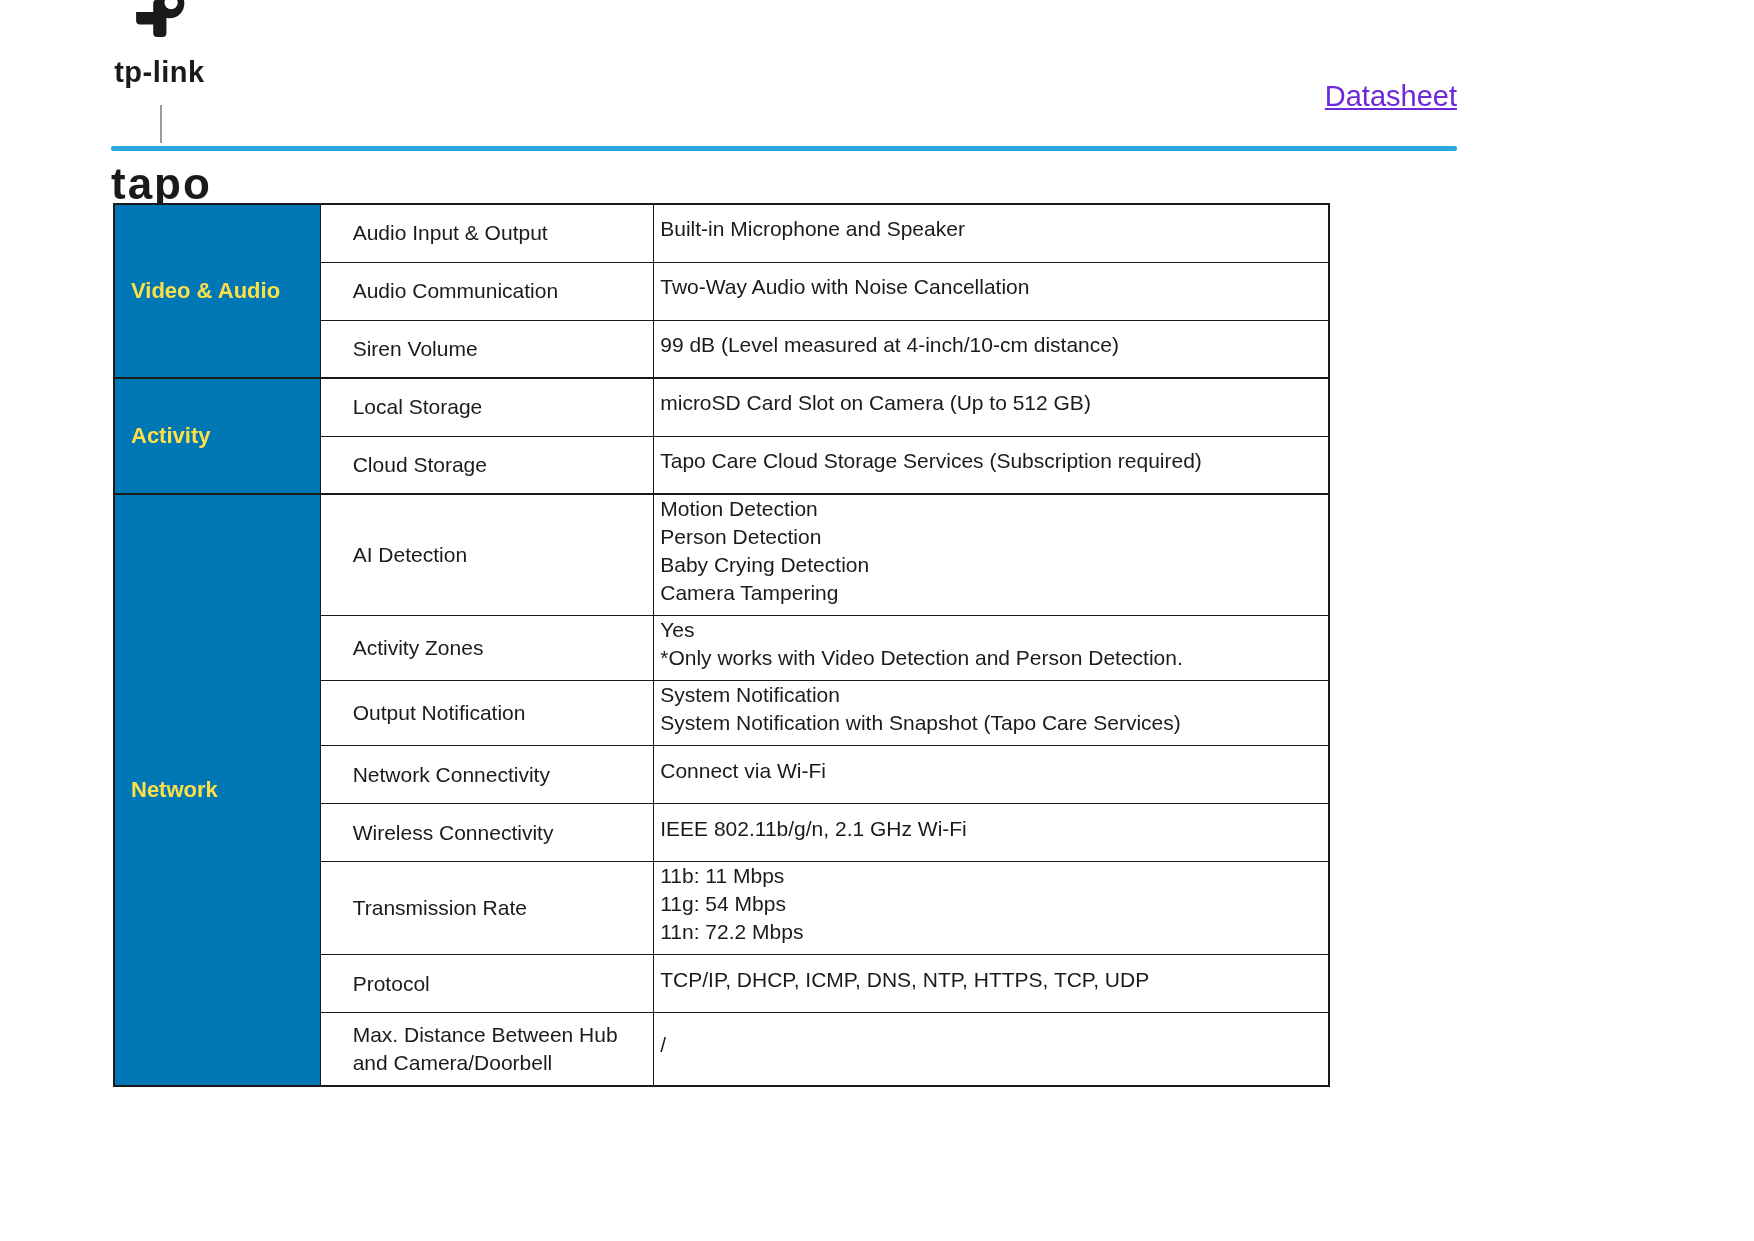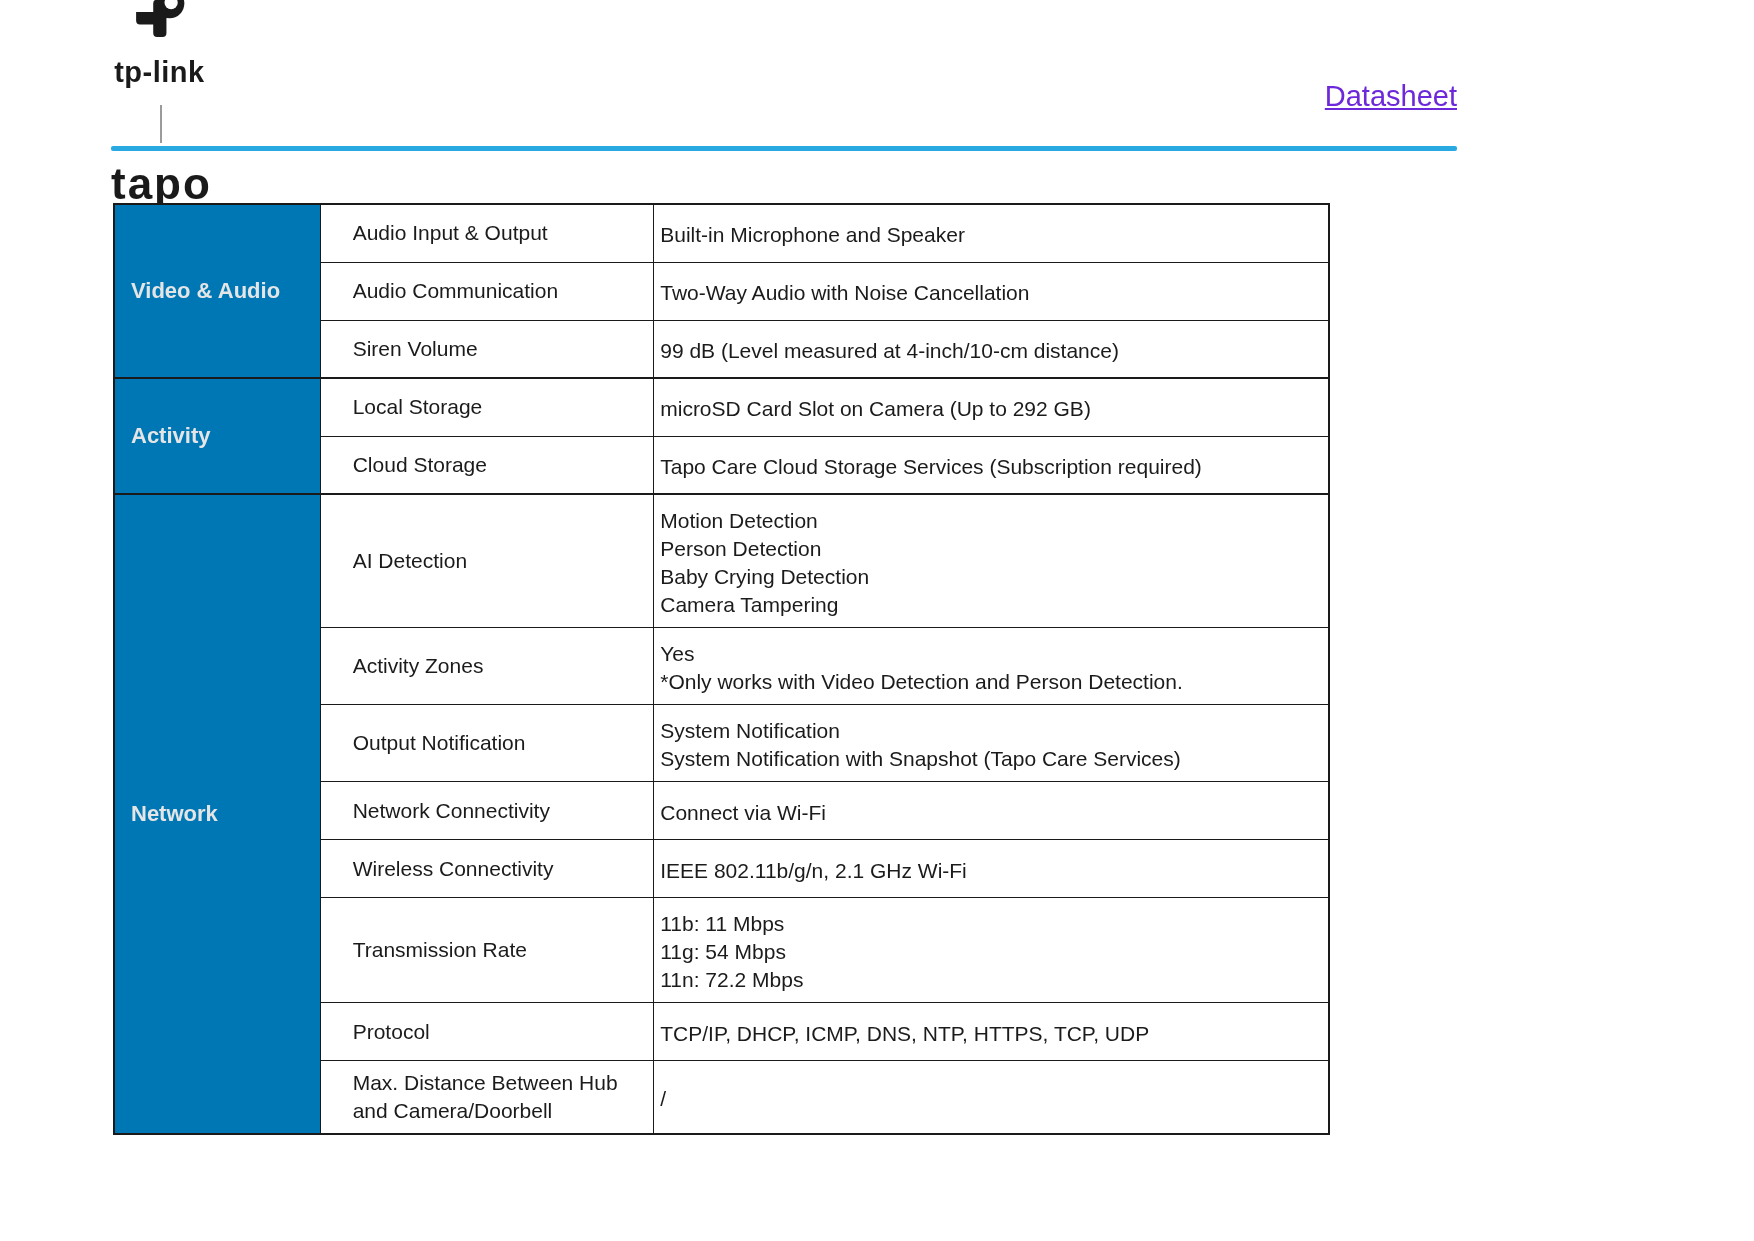--- a/index.html
+++ b/index.html
@@ -48,30 +48,30 @@
     font-size:21px;line-height:28px;
   }
   table.spec td{
     border:1.5px solid var(--border);
     vertical-align:middle;
   }
   table.spec{border:2.5px solid var(--border);}
   tr.section-start td{border-top:2.5px solid var(--border);}
   .section-cell{
     background:var(--section-bg);
-    color:#e5e5e5;font-weight:bold;font-size:22px;
+    color:#fde047;font-weight:bold;font-size:22px;
     width:210px;padding:8px 8px 8px 16px;
     border-right:1.5px solid var(--border);
   }
   .label-cell{
     width:338px;padding:8px 32px;
     min-height:58px;
   }
   .value-cell{
-    width:697px;padding:12px 10px 8px 6px;
+    width:697px;padding:0 10px 8px 6px;
     white-space:pre-line;
   }
   table.spec tr{height:58px;}
 </style>
 </head>
 <body>
 
 <div class="page-header">
   <div class="header-row">
     <div class="brand">
@@ -105,21 +105,21 @@
           <td class="label-cell">Audio Communication</td>
           <td class="value-cell">Two-Way Audio with Noise Cancellation</td>
         </tr>
         <tr>
           <td class="label-cell">Siren Volume</td>
           <td class="value-cell">99 dB (Level measured at 4-inch/10-cm distance)</td>
         </tr>
         <tr class="section-start">
           <td class="section-cell" rowspan="2">Activity</td>
           <td class="label-cell">Local Storage</td>
-          <td class="value-cell">microSD Card Slot on Camera  (Up to 292 GB)</td>
+          <td class="value-cell">microSD Card Slot on Camera  (Up to 512 GB)</td>
         </tr>
         <tr>
           <td class="label-cell">Cloud Storage</td>
           <td class="value-cell">Tapo Care Cloud Storage Services (Subscription required)</td>
         </tr>
         <tr class="section-start">
           <td class="section-cell" rowspan="8">Network</td>
           <td class="label-cell">AI Detection</td>
           <td class="value-cell">Motion Detection
 Person Detection

